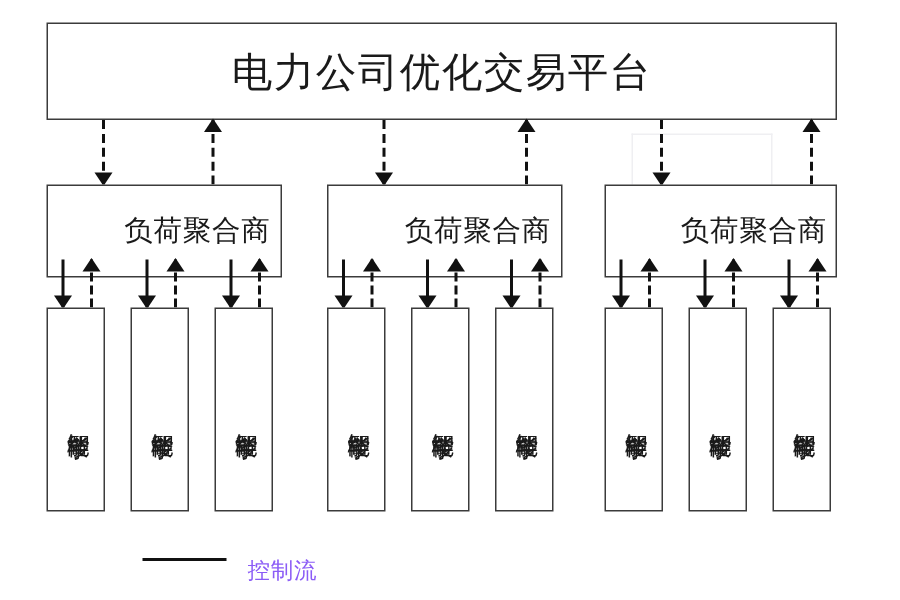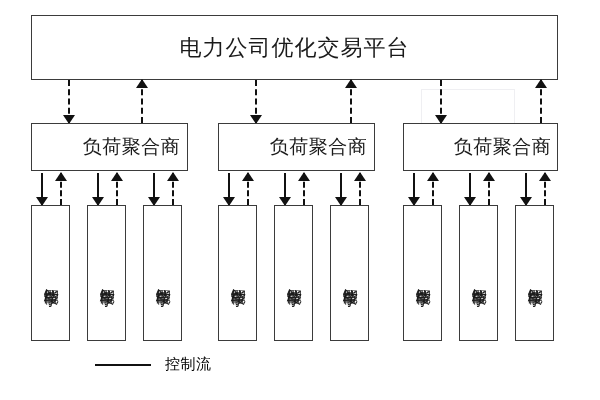--- a/index.html
+++ b/index.html
@@ -24,27 +24,27 @@
     align-items: center;
     justify-content: center;
     color: #1a1a1a;
   }
   
   #platform {
     left: 31px;
     top: 15px;
     width: 527px;
     height: 65px;
-    font-size: 22px;
+    font-size: 27px;
     letter-spacing: 1px;
   }
   
   .aggregator {
     top: 123px;
-    height: 48px;
+    height: 62px;
     font-size: 19px;
     letter-spacing: 0.5px;
     padding-left: 44px;
   }
   #agg-0 { left: 31px;  width: 157px; }
   #agg-1 { left: 218px; width: 157px; }
   #agg-2 { left: 403px; width: 155px; }
 
   
   .building {
@@ -102,22 +102,23 @@
   #legend { position: absolute; left: 0; top: 355px; width: 600px; height: 30px; }
   .legend-item { position: absolute; display: flex; align-items: center; }
   #legend-control { left: 95px; top: 0; }
   #legend-info    { left: 355px; top: 0; }
   .legend-swatch { width: 56px; height: 0; margin-right: 14px; }
   .legend-solid  { border-top: 2.4px solid #111111; }
   .legend-dashed { border-top: 3px dashed #111111; width: 48px; }
   .legend-label {
     font-family: "DejaVu Sans", "Liberation Sans", sans-serif;
     font-size: 15px;
-    color: #000000;
+    color: #8b5cf6;
     letter-spacing: 0.5px;
+    margin-top: 16px;
   }
 </style>
 </head>
 <body>
 
 <div id="canvas">
 
   <div id="ghost-rect"></div>
 
   <div class="box" id="platform">

